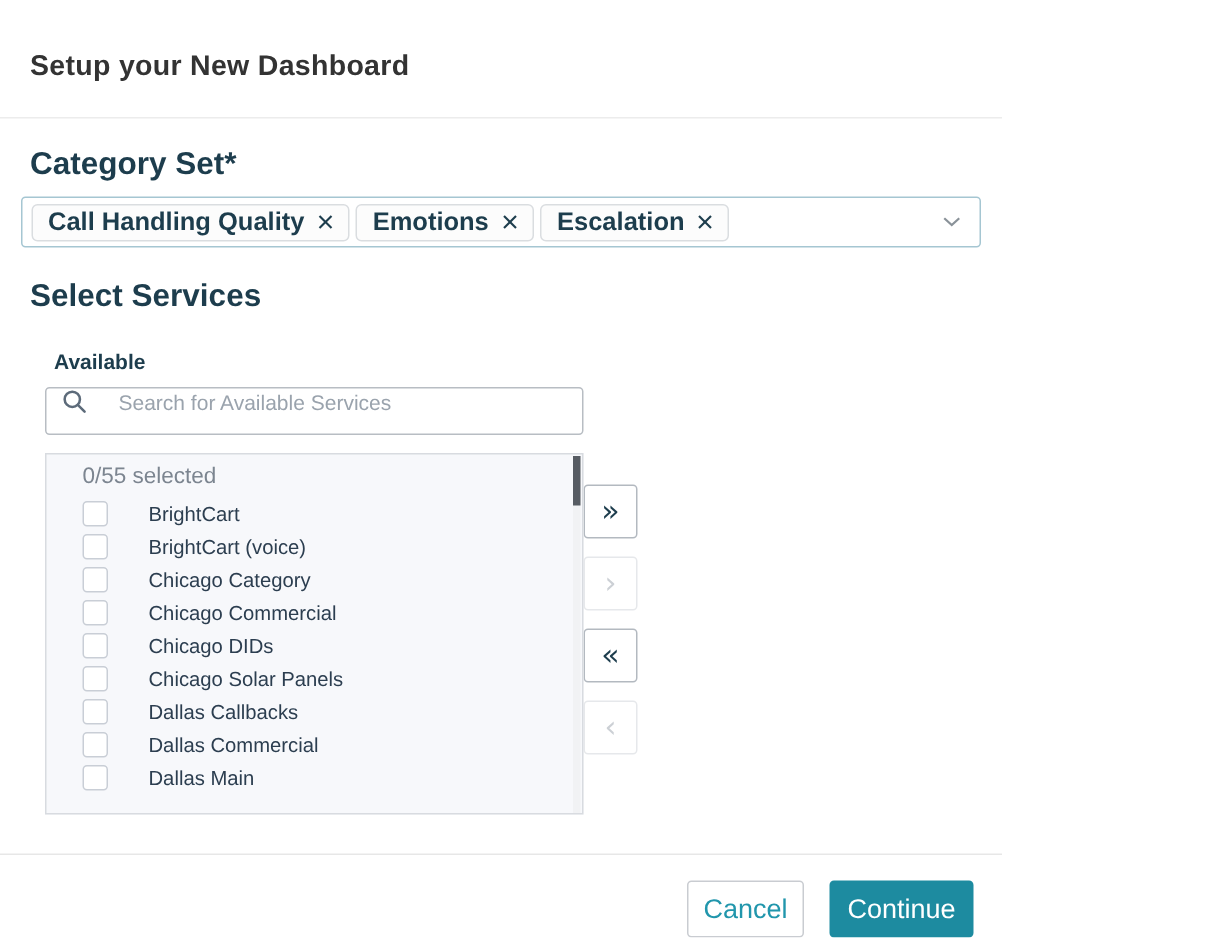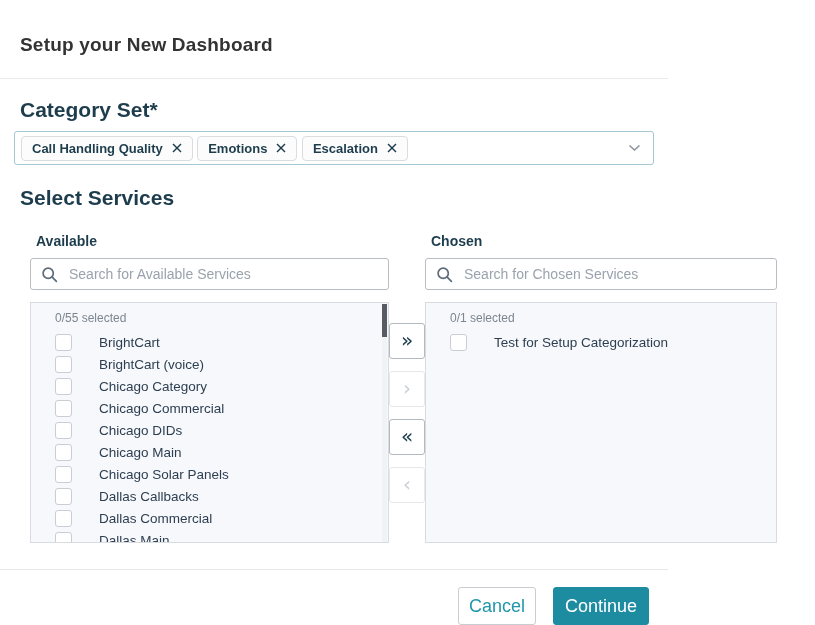--- a/index.html
+++ b/index.html
@@ -31,45 +31,45 @@
   .services-label{margin:21px 6px 0;}
   
   .multiselect{
     position:relative;height:34px;border:1px solid var(--select-border);
     border-radius:3px;background:#fff;display:flex;align-items:center;
     gap:10px;padding:0 34px 0 6px;
   }
   .chip{
     display:inline-flex;align-items:center;gap:9px;height:25px;
     background:#fcfcfc;border:1px solid #dadde0;border-radius:4px;
-    padding:0 10px;font-size:13px;font-weight:700;color:var(--heading);
+    padding:0 10px;font-size:17px;font-weight:700;color:var(--heading);
     white-space:nowrap;cursor:default;
   }
   .chip .x{display:inline-flex;cursor:pointer;}
   .ms-chevron{
     position:absolute;right:12px;top:50%;transform:translateY(-50%);
     display:inline-flex;cursor:pointer;
   }
   
   .columns{display:grid;grid-template-columns:359px 1fr 352px;margin-top:24px;margin-left:16px;}
   .col-label{font-size:14px;font-weight:700;color:var(--heading);margin:0 0 0 6px;line-height:14px;}
   .searchbox{
     margin-top:10px;height:32px;border:1px solid #b8bdc3;border-radius:3px;
-    background:#fff;display:flex;align-items:center;padding:0 10px;gap:9px;
+    background:#fff;display:flex;align-items:flex-start;padding:0 10px;gap:19px;
   }
   .searchbox input{
     border:none;outline:none;flex:1;font-size:14px;color:#3a4450;
     font-family:"Liberation Sans", sans-serif;background:transparent;
   }
   .searchbox input::placeholder{color:#9aa3ad;opacity:1;}
   .listbox{
     position:relative;margin-top:12px;height:241px;border:1px solid #d8dbe0;
     background:#f7f8fb;padding:8px 12px 0 24px;overflow:hidden;
   }
-  .summary{font-size:12px;color:var(--muted);margin-bottom:6px;line-height:14px;}
+  .summary{font-size:15px;color:var(--muted);margin-bottom:6px;line-height:14px;}
   .item-row{display:flex;align-items:center;gap:27px;height:22px;cursor:pointer;}
   .checkbox{
     width:17px;height:17px;flex:0 0 auto;background:#fff;
     border:1px solid #c9ced6;border-radius:3px;
   }
   .item-label{font-size:13.5px;color:var(--item-text);white-space:nowrap;}
   .vscroll{position:absolute;top:1px;right:1px;width:5px;height:239px;background:#f1f2f4;}
   .vscroll .thumb{width:5px;height:33px;background:#575c63;}
   
   .transfer-col{display:flex;flex-direction:column;align-items:center;gap:12px;padding-top:89px;}
@@ -181,24 +181,20 @@
   <div class="item-row">
     <span class="checkbox"></span>
     <span class="item-label">Chicago Commercial</span>
   </div>
 
   <div class="item-row">
     <span class="checkbox"></span>
     <span class="item-label">Chicago DIDs</span>
   </div>
 
-  <div class="item-row">
-    <span class="checkbox"></span>
-    <span class="item-label">Chicago Main</span>
-  </div>
 
   <div class="item-row">
     <span class="checkbox"></span>
     <span class="item-label">Chicago Solar Panels</span>
   </div>
 
   <div class="item-row">
     <span class="checkbox"></span>
     <span class="item-label">Dallas Callbacks</span>
   </div>
@@ -227,41 +223,20 @@
           <span class="glyph">›</span>
         </button>
         <button class="tbtn">
           <span class="glyph">«</span>
         </button>
         <button class="tbtn disabled">
           <span class="glyph">‹</span>
         </button>
       </div>
 
-      <div>
-        <div class="col-label">Chosen</div>
-        <div class="searchbox">
-          <span>
-            <svg width="17" height="17" viewBox="0 0 17 17">
-                <circle cx="7.2" cy="7.2" r="5.1" fill="none" stroke="#5d6b7a" stroke-width="1.7"></circle>
-                <line x1="11.2" y1="11.2" x2="15.4" y2="15.4" stroke="#5d6b7a" stroke-width="1.7" stroke-linecap="round"></line>
-              </svg>
-          </span>
-          <input type="text" placeholder="Search for Chosen Services" style="">
-        </div>
-        <div class="listbox">
-          <div class="summary">0/1 selected</div>
-          <div id="chosen-items">
-  <div class="item-row">
-    <span class="checkbox"></span>
-    <span class="item-label">Test for Setup Categorization</span>
-  </div>
-</div>
-        </div>
-      </div>
 
     </div>
   </main>
 
   <hr class="footer-divider">
 
   <footer>
     <button class="btn btn-cancel">Cancel</button>
     <button class="btn btn-continue">Continue</button>
   </footer>

